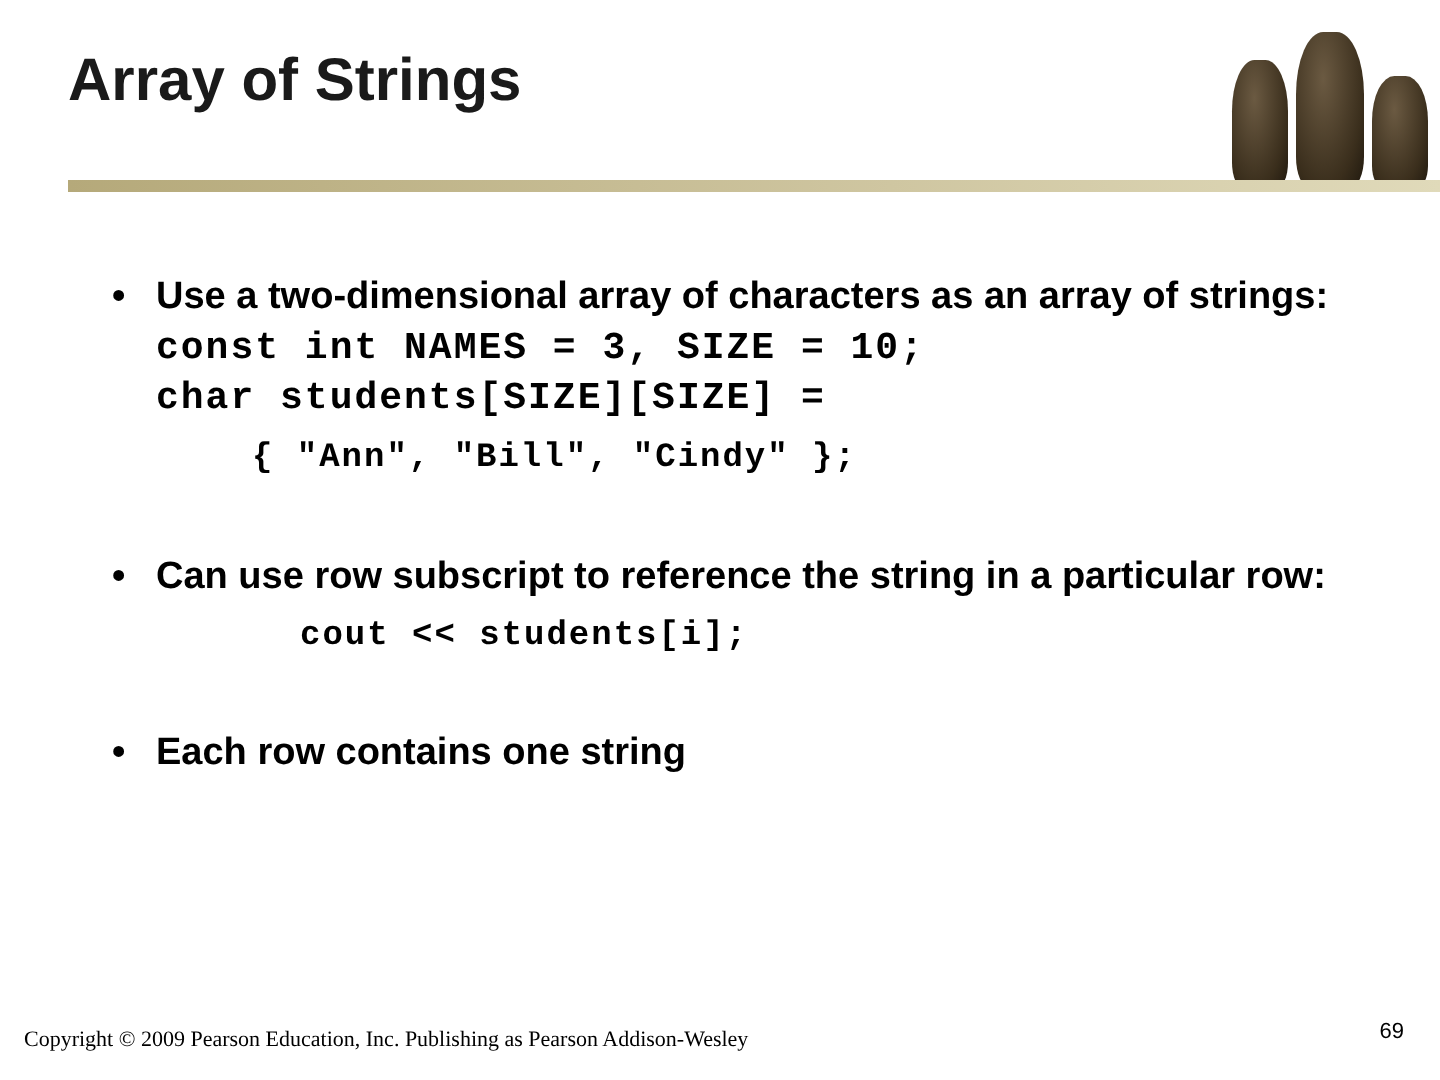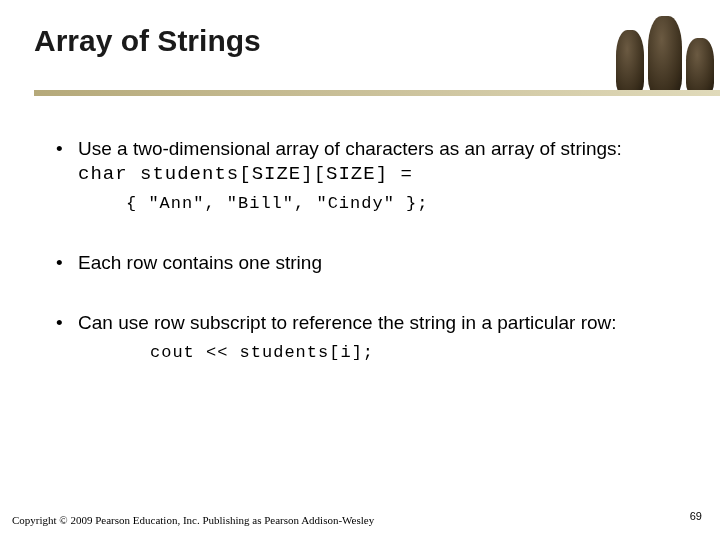--- a/index.html
+++ b/index.html
@@ -52,20 +52,21 @@
   .content {
     padding: 36px 40px 0 54px;
     font-size: 19px;
     color: #000;
     line-height: 1.35;
   }
   .bullet {
     position: relative;
     padding-left: 24px;
     margin-bottom: 34px;
+    font-weight: bold;
   }
   .bullet::before {
     content: "•";
     position: absolute;
     left: 2px;
     top: 0;
     font-size: 19px;
   }
   .code {
     font-family: "Courier New", Courier, monospace;
@@ -113,29 +114,30 @@
     <div class="piece p2"></div>
     <div class="piece p3"></div>
   </div>
   <div class="underline-bar"></div>
 </div>
 
 <div class="content">
 
   <div class="bullet">
     <span>Use a two-dimensional array of characters as an array of strings:</span><br>
+    <span class="code-line">const int NAMES = 3, SIZE = 10;</span>
     <span class="code-line">char students[SIZE][SIZE] =</span>
     <div class="indent-sub code">{ "Ann", "Bill", "Cindy" };</div>
   </div>
 
   <div class="bullet">
-    <span>Each row contains one string</span>
+    <span>Can use row subscript to reference the string in a particular row:</span>
+    <div class="indent-sub2 code">cout &lt;&lt; students[i];</div>
   </div>
 
   <div class="bullet">
-    <span>Can use row subscript to reference the string in a particular row:</span>
-    <div class="indent-sub2 code">cout &lt;&lt; students[i];</div>
+    <span>Each row contains one string</span>
   </div>
 
 </div>
 
 <div class="footer">Copyright © 2009 Pearson Education, Inc. Publishing as Pearson Addison-Wesley</div>
 <div class="page-num">69</div>
 
 </body></html>

